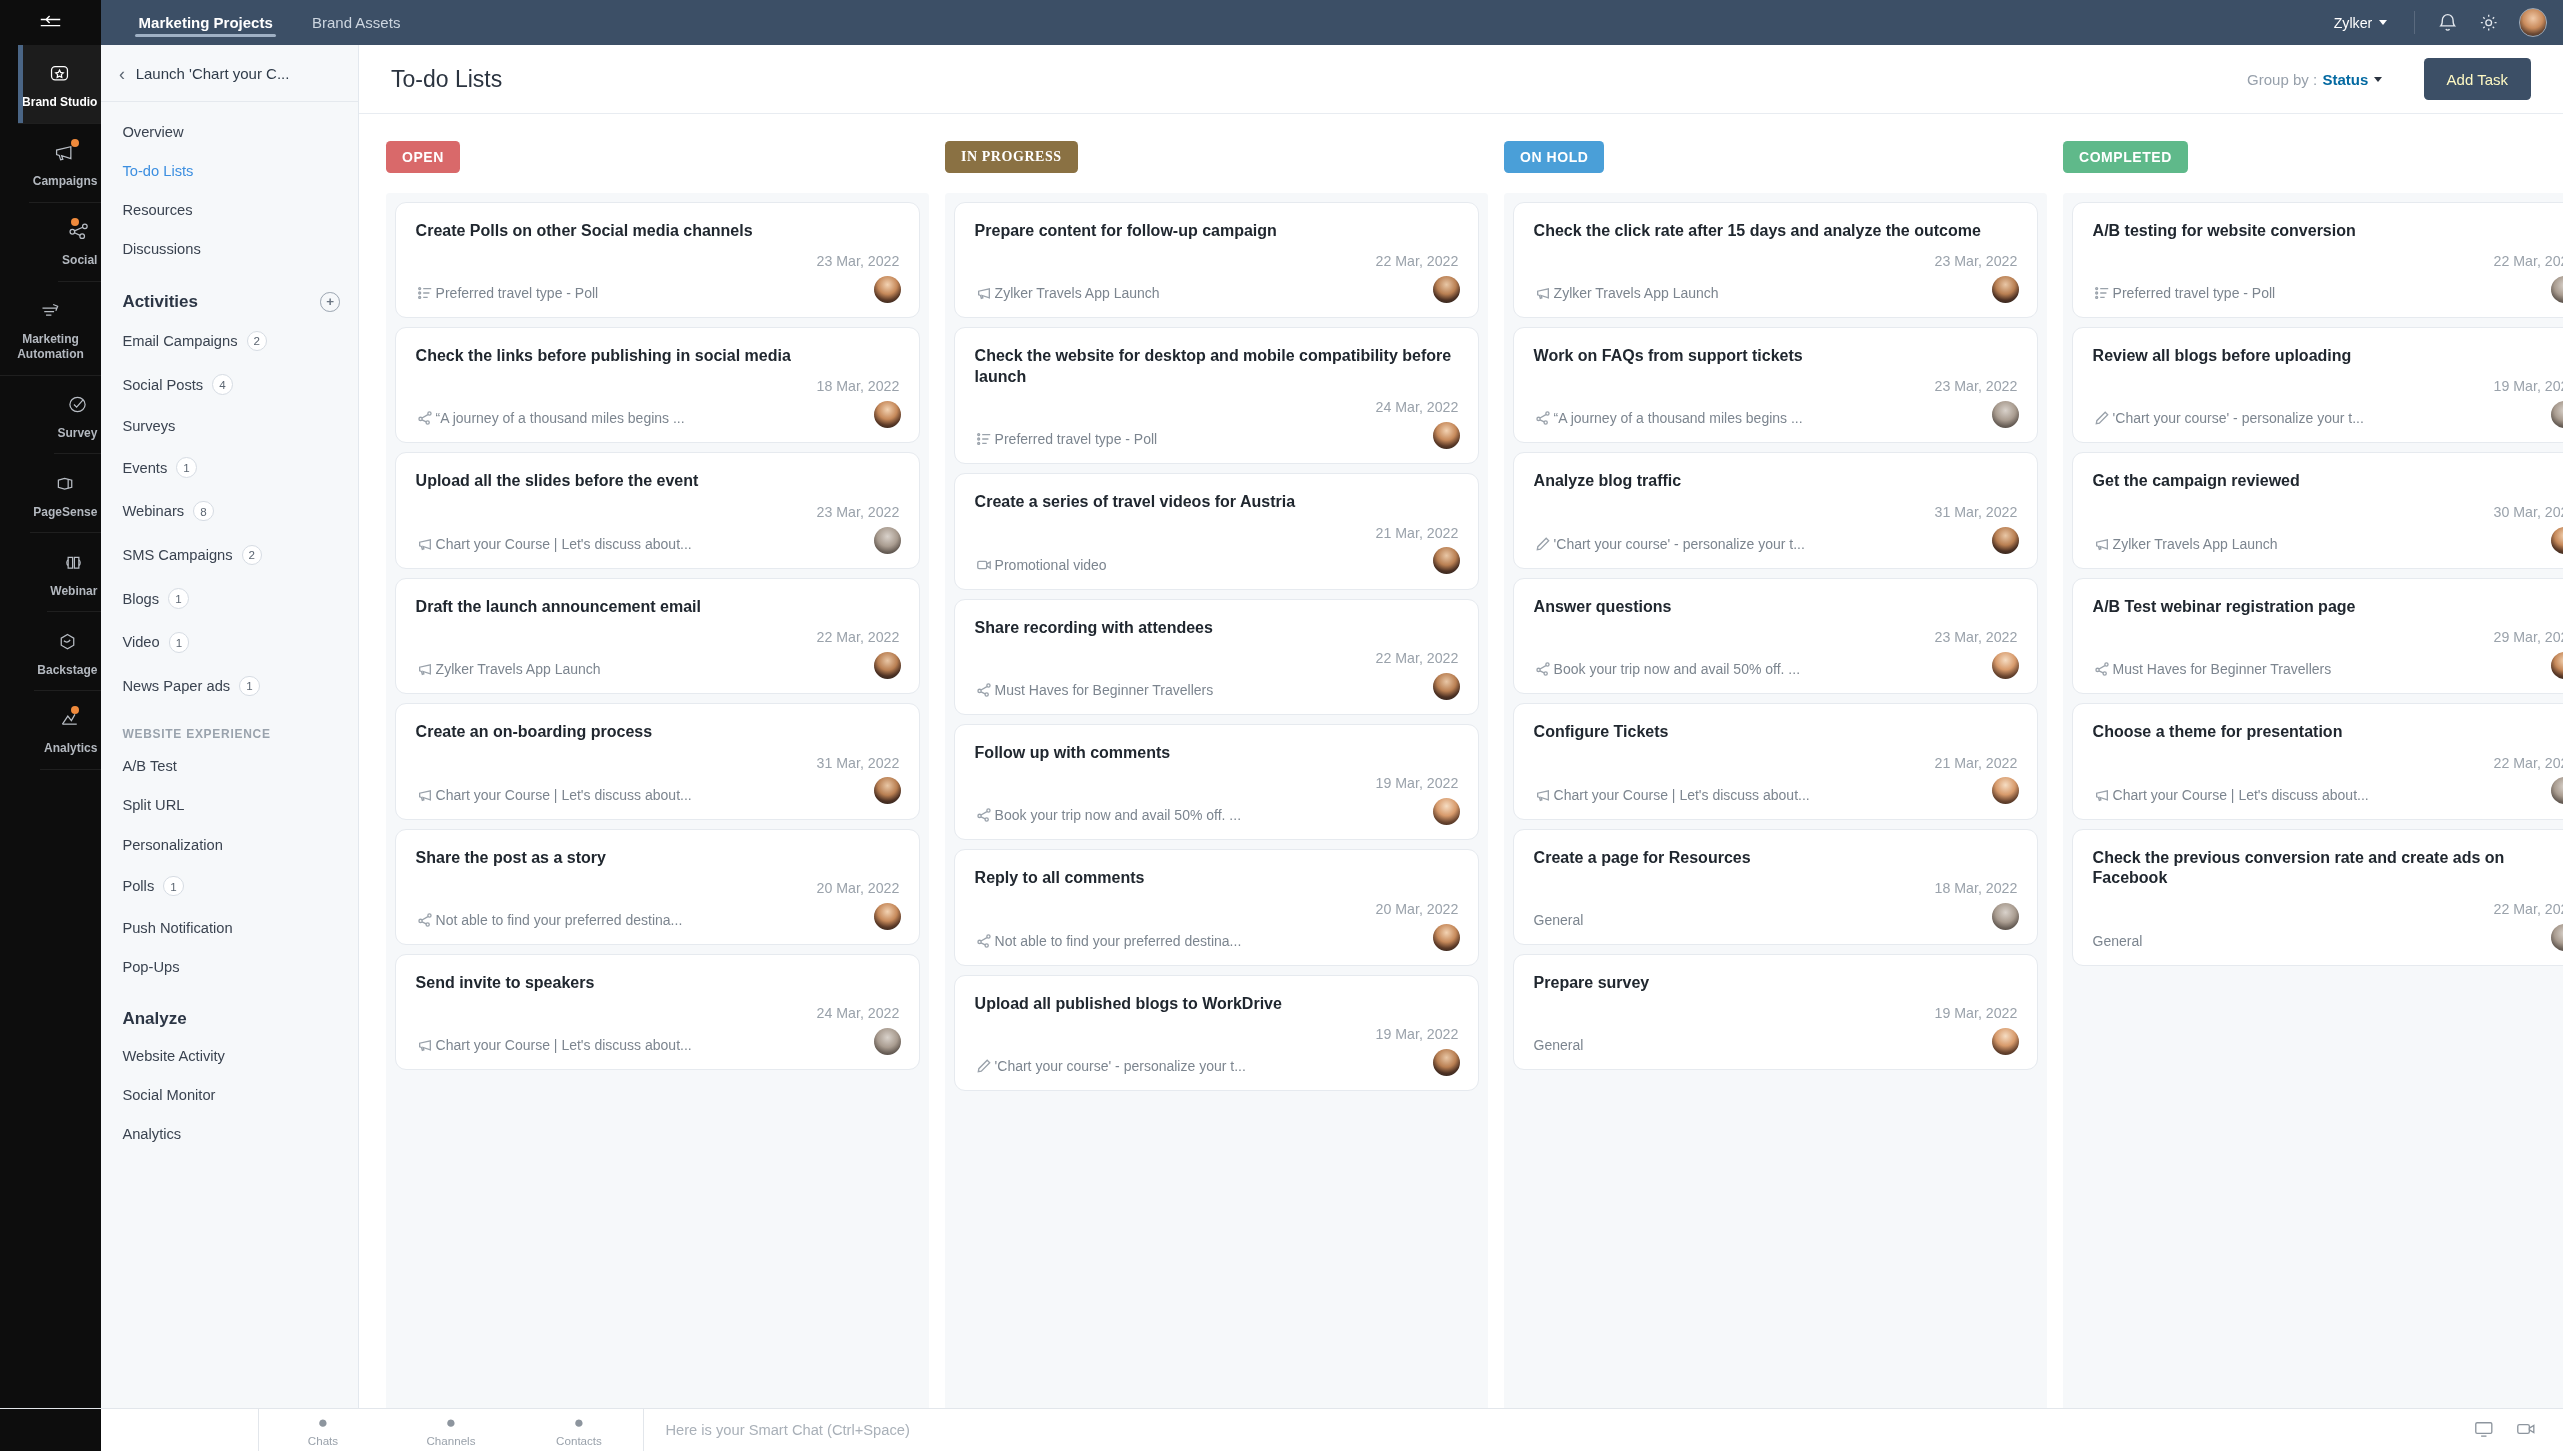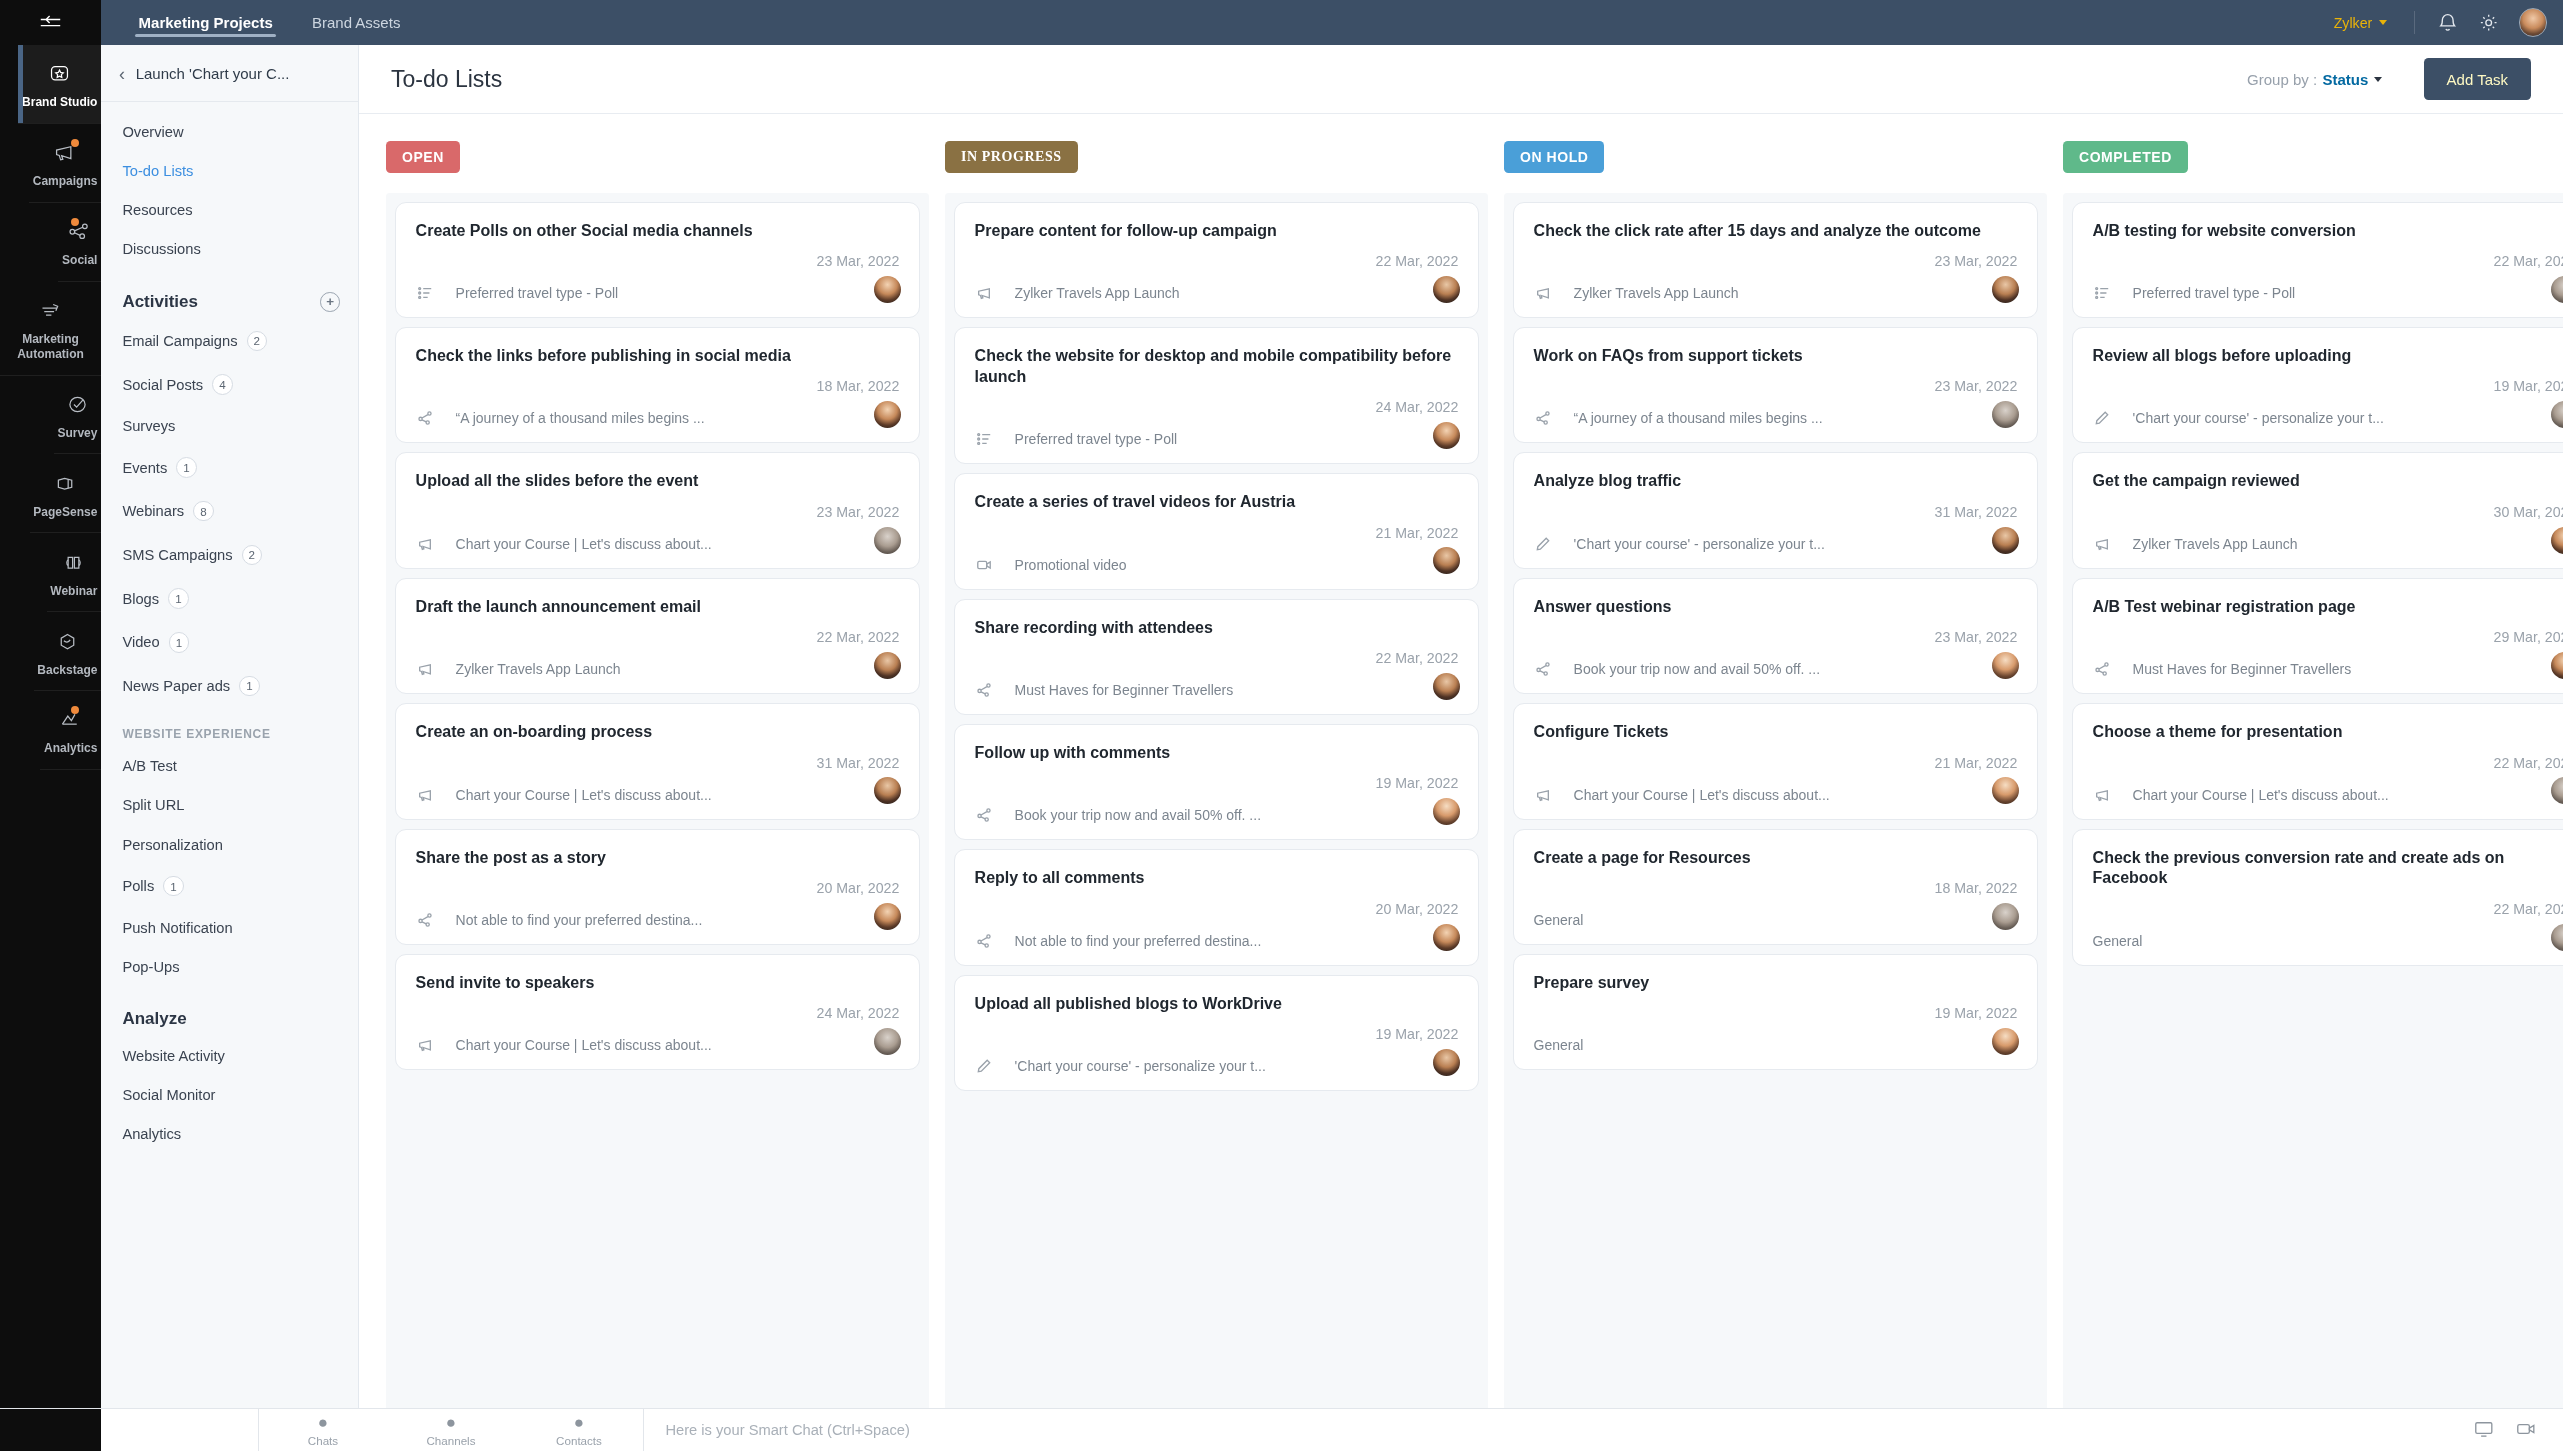--- a/index.html
+++ b/index.html
@@ -24,21 +24,21 @@
   .tab {
     display: flex; align-items: center; padding: 0 19.6px; color: #cdd6e0;
     font-size: 15px; position: relative; cursor: pointer; white-space: nowrap;
   }
   .tab.active { color: #ffffff; font-weight: bold; }
   .tab.active:after {
     content:""; position:absolute; left:16px; right:16px; bottom:8px; height:2.7px;
     background:#9fb0c4; border-radius:1.8px;
   }
   .topbar-right { margin-left:auto; display:flex; align-items:center; padding-right: 16px; gap: 0px; }
-  .org-name { color:#eab308; font-size:14.2px; padding-right: 14.2px; display:flex; align-items:center; gap:7.1px; }
+  .org-name { color:#ffffff; font-size:14.2px; padding-right: 14.2px; display:flex; align-items:center; gap:7.1px; }
   .caret-down { width:0;height:0;border-left:4.5px solid transparent;border-right:4.5px solid transparent;border-top:5.3px solid currentColor; display:inline-block; }
   .tb-div { width:0.9px; height:23px; background:#5a6a7e; margin: 0 12.5px; }
   .tb-ico { width: 41px; height:41px; display:flex; align-items:center; justify-content:center; color:#e4e9ef; cursor:pointer;}
   .avatar-top {
     width: 28.5px; height: 28.5px; border-radius: 50%; margin-left: 9px;
     background: radial-gradient(circle at 50% 35%, #f0c9a8 0%, #c98b5c 45%, #6d4a34 70%, #2b2b33 100%);
     border: 1.8px solid #9aa7b5; cursor:pointer; flex:0 0 auto;
   }
 
   
@@ -126,21 +126,21 @@
   .col-body {
     background:#f6f8fa; border-radius:3.6px; padding: 9px 9px 9px 9px;
     flex:1 1 auto; overflow:hidden; display:flex; flex-direction:column; gap:9px;
   }
   .card {
     background:#fff; border:0.9px solid #e6eaef; border-radius:11px; padding: 18px 19.6px 16px 19.6px;
     position:relative; cursor:pointer;
   }
   .card-title { font-size:16px; font-weight:bold; color:#20272f; line-height:1.3; }
   .card-date { font-size:14.2px; color:#9aa2ab; margin-top: 11.6px; text-align: right; }
-  .card-foot { display:flex; align-items:center; gap:22px; margin-top: 16px; }
+  .card-foot { display:flex; align-items:center; gap:2px; margin-top: 16px; }
   .card-ico { width:18px; flex:0 0 18px; color:#9aa2ab; display:flex; align-items:center; justify-content:center;}
   .card-meta {
     font-size:14px; color:#7c858f; white-space:nowrap; overflow:hidden; text-overflow:ellipsis;
   }
   .card-av {
     position:absolute; right: 18px; bottom: 14.2px; width: 27px; height:27px; border-radius:50%;
   }
   .av1 { background: radial-gradient(circle at 50% 32%, #f3d3b3 0%, #c6895a 42%, #5d3b28 68%, #141414 100%); }
   .av2 { background: radial-gradient(circle at 50% 32%, #e9c7a6 0%, #b97f52 42%, #4e3224 68%, #1b1b1b 100%); }
   .av3 { background: radial-gradient(circle at 50% 35%, #d9d2cb 0%, #a99c90 45%, #6b6159 70%, #3a3531 100%); }

